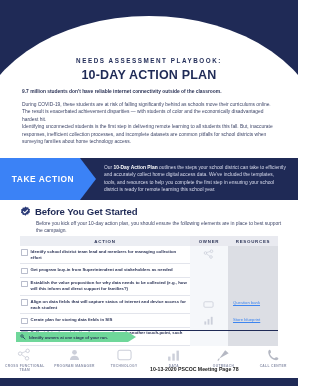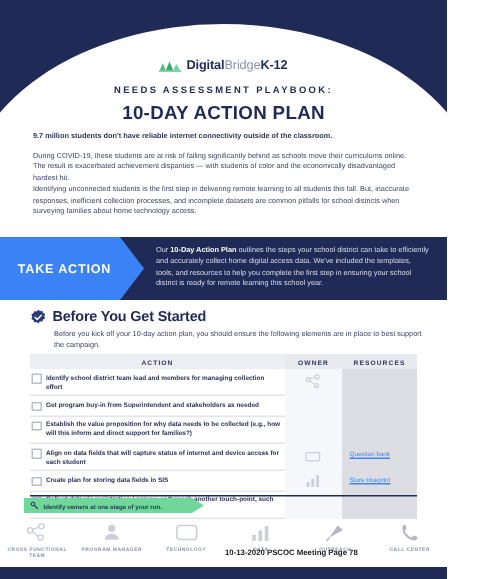--- a/index.html
+++ b/index.html
@@ -146,29 +146,20 @@
 </style>
 </head>
 <body>
 
 <div class="page">
 
   <div class="navy-top">
     <div class="arc"></div>
   </div>
 
-  <div class="logo-wrap">
-    <svg class="logo-mark" width="15" height="9" viewBox="0 0 30 18">
-      <polygon points="6,16 1,16 5,6 9,16" fill="#4bbf7e"></polygon>
-      <polygon points="15,16 9,16 14,4 19,16" fill="#37a96b"></polygon>
-      <polygon points="25,16 19,16 23,7 28,16" fill="#6fd79a"></polygon>
-      <rect x="0" y="16" width="30" height="1.6" fill="#4bbf7e"></rect>
-    </svg>
-    <div class="logo-text"><span class="b1">Digital</span><span class="b2">Bridge</span><span class="b3">K-12</span></div>
-  </div>
 
   <div class="kicker">NEEDS ASSESSMENT PLAYBOOK:</div>
   <div class="title">10-DAY ACTION PLAN</div>
 
   <div class="copy" id="para-block-1">
     <p class="lead">9.7 million students don't have reliable internet connectivity outside of the classroom.</p>
     <p>During COVID-19, these students are at risk of falling significantly behind as schools move their curriculums online. The result is exacerbated achievement disparities — with students of color and the economically disadvantaged hardest hit.</p>
   </div>
   <div class="copy" id="para-block-2">
     <p>Identifying unconnected students is the first step in delivering remote learning to all students this fall. But, inaccurate responses, inefficient collection processes, and incomplete datasets are common pitfalls for school districts when surveying families about home technology access.</p>

